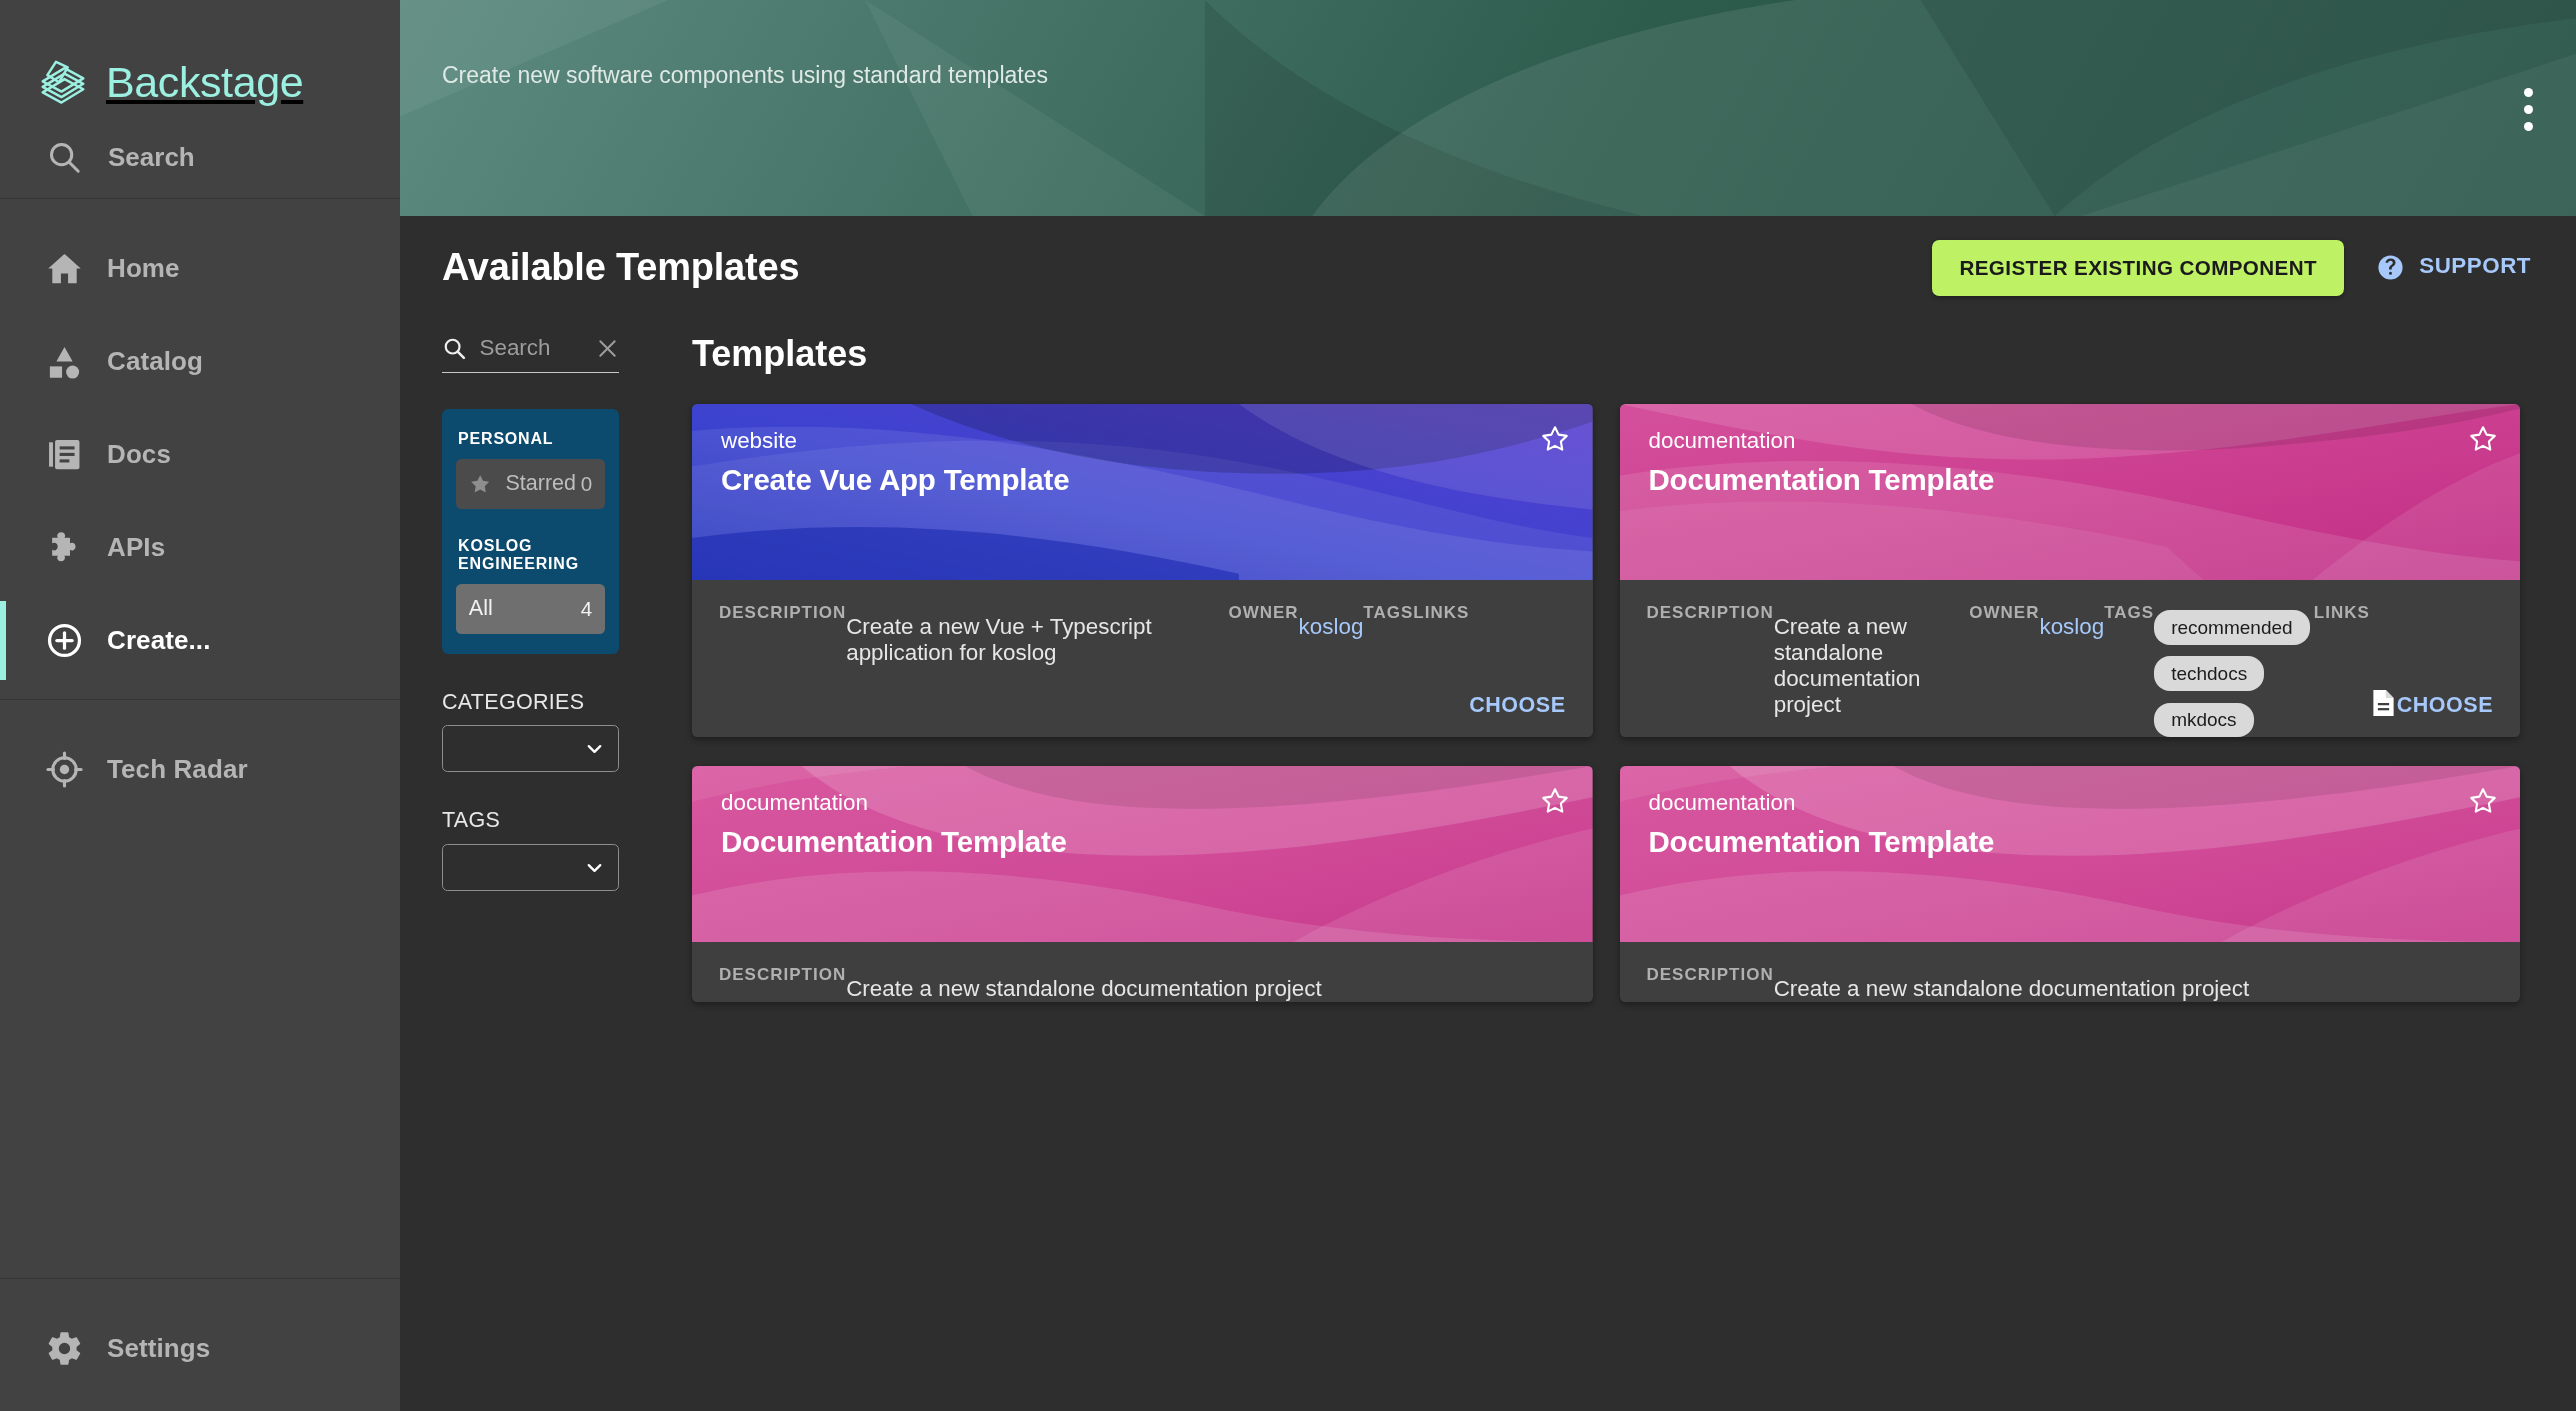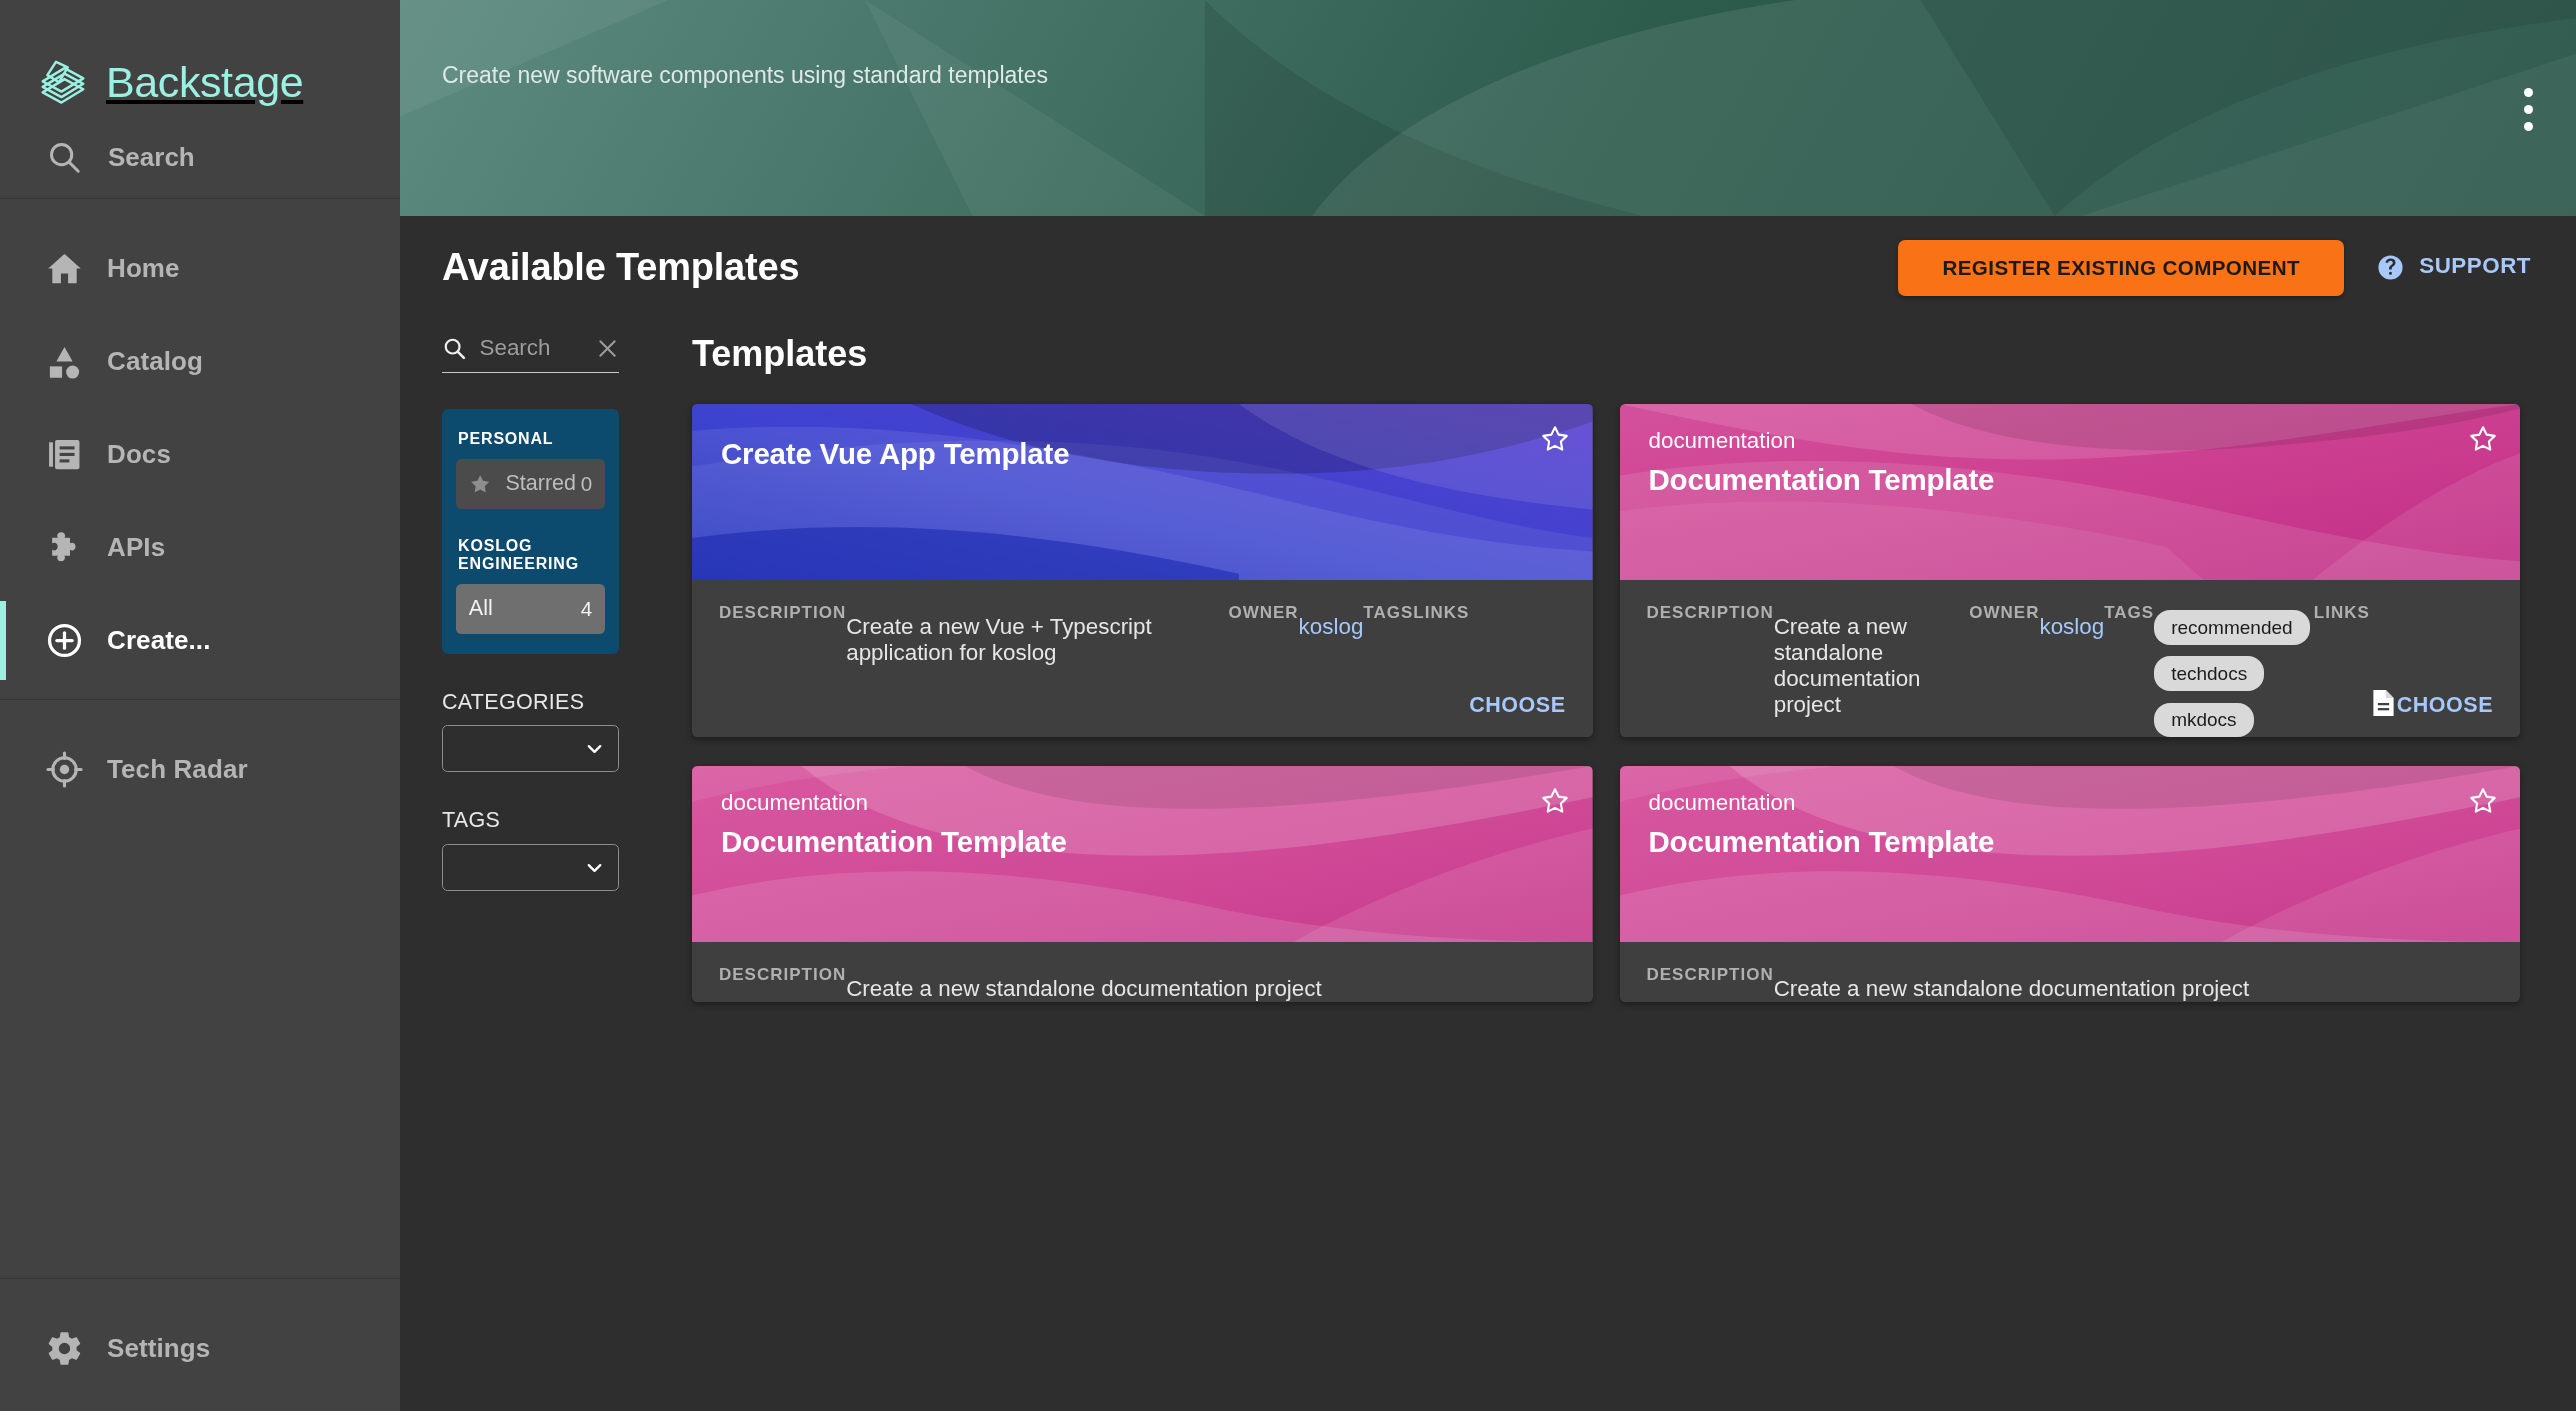--- a/index.html
+++ b/index.html
@@ -82,24 +82,24 @@
 
   .content { flex: 1 1 auto; padding: 0 0 0 42px; min-height: 0; }
 
   .page-head {
     display: flex; align-items: center; height: 103px;
     padding-right: 45px;
   }
   .page-title { color: #fff; font-size: 38px; font-weight: 700; letter-spacing:-0.2px; }
   .page-head-actions { margin-left: auto; display: flex; align-items: center; gap: 32px; }
   .btn-register {
-    background: #f97316; color: #1a1a1a;
+    background: #bef264; color: #1a1a1a;
     border: none; border-radius: 7.2px;
     font-size: 20.6px; font-weight: 700; letter-spacing: 0.4px;
-    padding: 16px 44px; font-family: inherit;
+    padding: 16px 27px; font-family: inherit;
     box-shadow: 0 1.8px 4.5px rgba(0,0,0,.3);
     white-space: nowrap;
   }
   .support-link {
     display: flex; gap: 14.3px;
     color: #a6c8fa; font-size: 22.4px; font-weight: 700; letter-spacing: 0.5px;
   }
   .support-link svg { width: 29px; height: 29px; flex:0 0 29px;}
 
   .body-cols { display: flex; gap: 0; }
@@ -409,20 +409,21 @@
                     </linearGradient>
                   </defs>
                   <rect width="494" height="197" fill="url(#g1)"></rect>
                   <path d="M0 30 C120 10 230 60 330 110 C400 145 450 160 494 165 L494 197 L0 197 Z" fill="#ffffff" opacity="0.09"></path>
                   <path d="M0 70 C90 40 180 30 270 55 C360 80 420 130 494 150 L494 197 L0 197 Z" fill="#ffffff" opacity="0.07"></path>
                   <path d="M120 0 C180 55 250 80 330 78 C400 76 450 50 494 20 L494 0 Z" fill="#000000" opacity="0.18"></path>
                   <path d="M300 0 C340 60 400 100 494 118 L494 0 Z" fill="#ffffff" opacity="0.10"></path>
                   <path d="M0 150 C110 120 210 150 300 190 L300 197 L0 197 Z" fill="#1526ad" opacity="0.55"></path>
                 </svg>
                 <div class="mtext">
+                  <div class="card-kind">website</div>
                   <div class="card-name">Create Vue App Template</div>
                 </div>
                 <svg class="card-star" viewBox="0 0 24 24">
                   <path d="M12 2.6l2.9 5.9 6.5 1-4.7 4.55 1.1 6.45L12 17.5l-5.8 3L7.3 14.05 2.6 9.5l6.5-1z" fill="none" stroke="#ffffff" stroke-width="1.7" stroke-linejoin="round"></path>
                 </svg>
               </div>
               <div class="card-body">
                 <div class="fld-label">DESCRIPTION</div>
                 <div class="fld-value">Create a new Vue + Typescript application for koslog</div>
                 <div class="fld-gap"></div>

